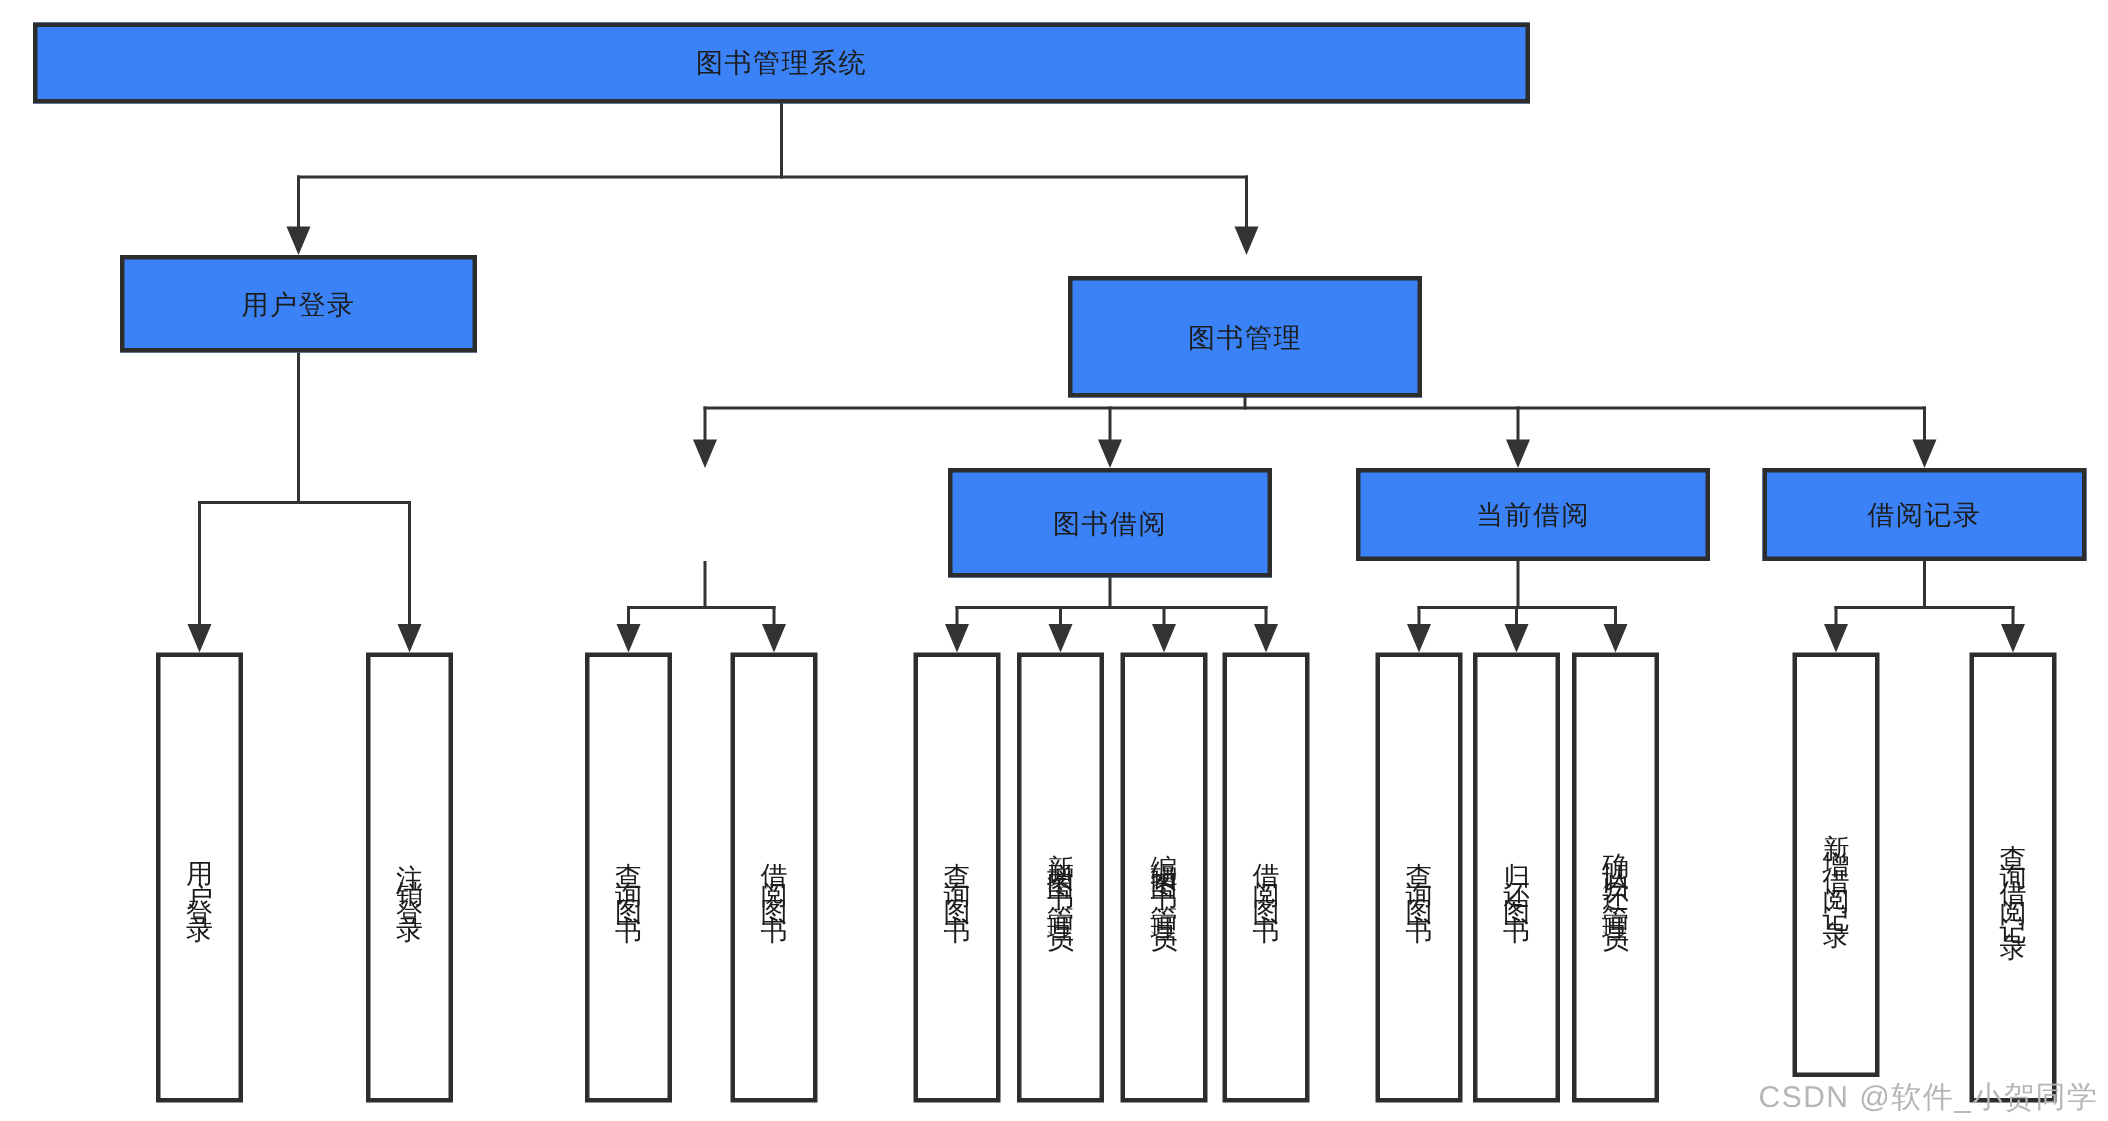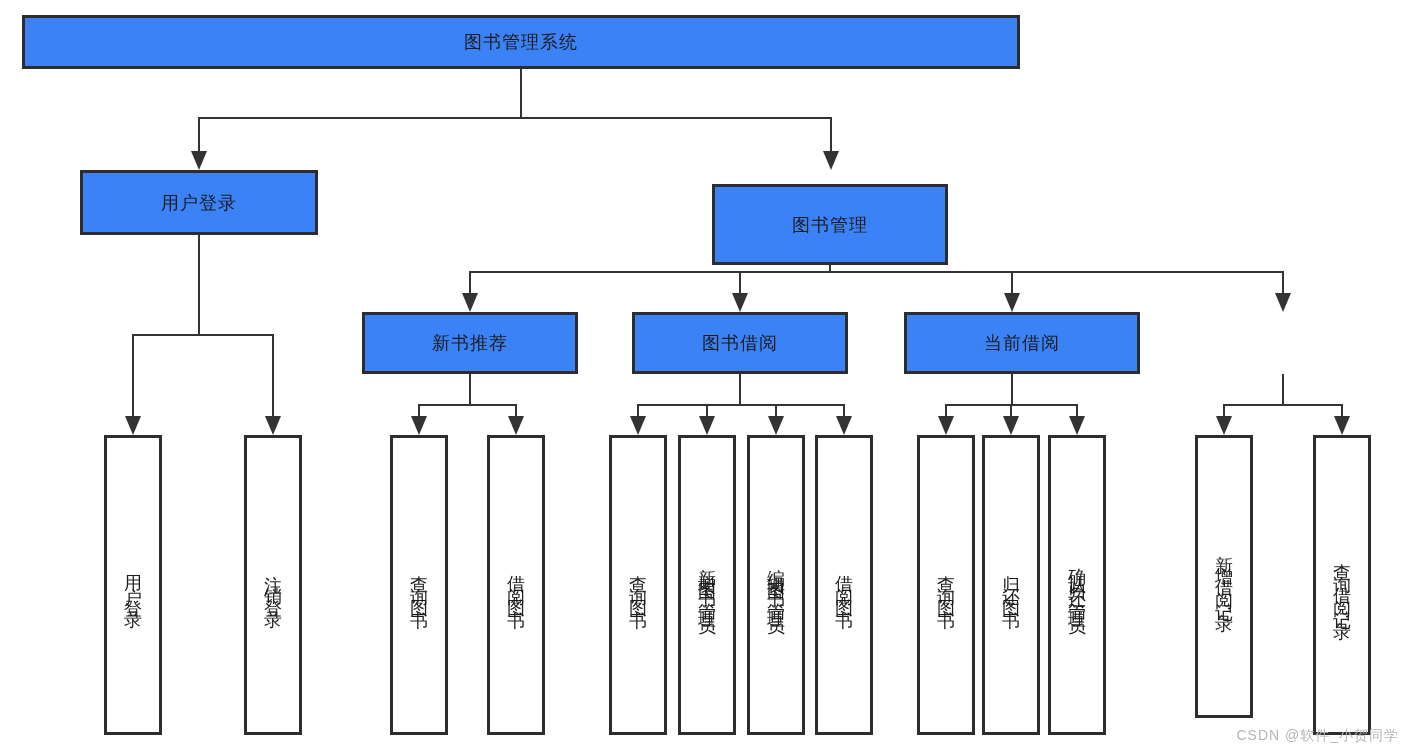--- a/index.html
+++ b/index.html
@@ -20,21 +20,21 @@
     writing-mode:vertical-rl;font-size:18px;color:#1c1c1c;letter-spacing:12px;line-height:1;
   }
   .leaf .vlbl.tight{letter-spacing:7px;}
   .vline{position:absolute;width:2px;background:#333333;z-index:1;}
   .hline{position:absolute;height:2px;background:#333333;z-index:1;}
   .arrow{
     position:absolute;width:0;height:0;z-index:1;
     border-left:8px solid transparent;border-right:8px solid transparent;border-top:19px solid #333333;
   }
   .watermark{
-    position:absolute;right:6px;bottom:2px;font-size:14px;color:#b6b6ba;
+    position:absolute;right:6px;bottom:2px;font-size:20px;color:#b6b6ba;
     letter-spacing:1px;z-index:3;
   }
 </style>
 </head>
 <body>
 
 <div id="canvas">
 
   <div class="box" style="left:22px;top:15px;width:998px;height:54px">
     <span class="lbl">图书管理系统</span>
@@ -65,28 +65,28 @@
   <div class="hline" style="left:469px;top:271px;width:815px"></div>
   <div class="vline" style="left:469px;top:271px;height:26px"></div>
   <div class="vline" style="left:739px;top:271px;height:26px"></div>
   <div class="vline" style="left:1011px;top:271px;height:26px"></div>
   <div class="vline" style="left:1282px;top:271px;height:26px"></div>
   <div class="arrow" style="left:462px;top:293px"></div>
   <div class="arrow" style="left:732px;top:293px"></div>
   <div class="arrow" style="left:1004px;top:293px"></div>
   <div class="arrow" style="left:1275px;top:293px"></div>
 
-  <div class="box" style="left:362px;top:312px;width:216px;height:62px">
-    <span class="lbl">新书推荐</span>
-  </div>
-  <div class="box" style="left:632px;top:312px;width:216px;height:62px">
+  <div class="box" style="left:632px;top:312px;width:216px;height:73px">
     <span class="lbl">图书借阅</span>
   </div>
   <div class="box" style="left:904px;top:312px;width:236px;height:62px">
     <span class="lbl">当前借阅</span>
+  </div>
+  <div class="box" style="left:1175px;top:312px;width:216px;height:62px">
+    <span class="lbl">借阅记录</span>
   </div>
 
   <div class="vline" style="left:469px;top:374px;height:32px"></div>
   <div class="hline" style="left:418px;top:404px;width:99px"></div>
   <div class="vline" style="left:418px;top:404px;height:16px"></div>
   <div class="vline" style="left:515px;top:404px;height:16px"></div>
   <div class="arrow" style="left:411px;top:416px"></div>
   <div class="arrow" style="left:508px;top:416px"></div>
 
   <div class="vline" style="left:739px;top:374px;height:32px"></div>

